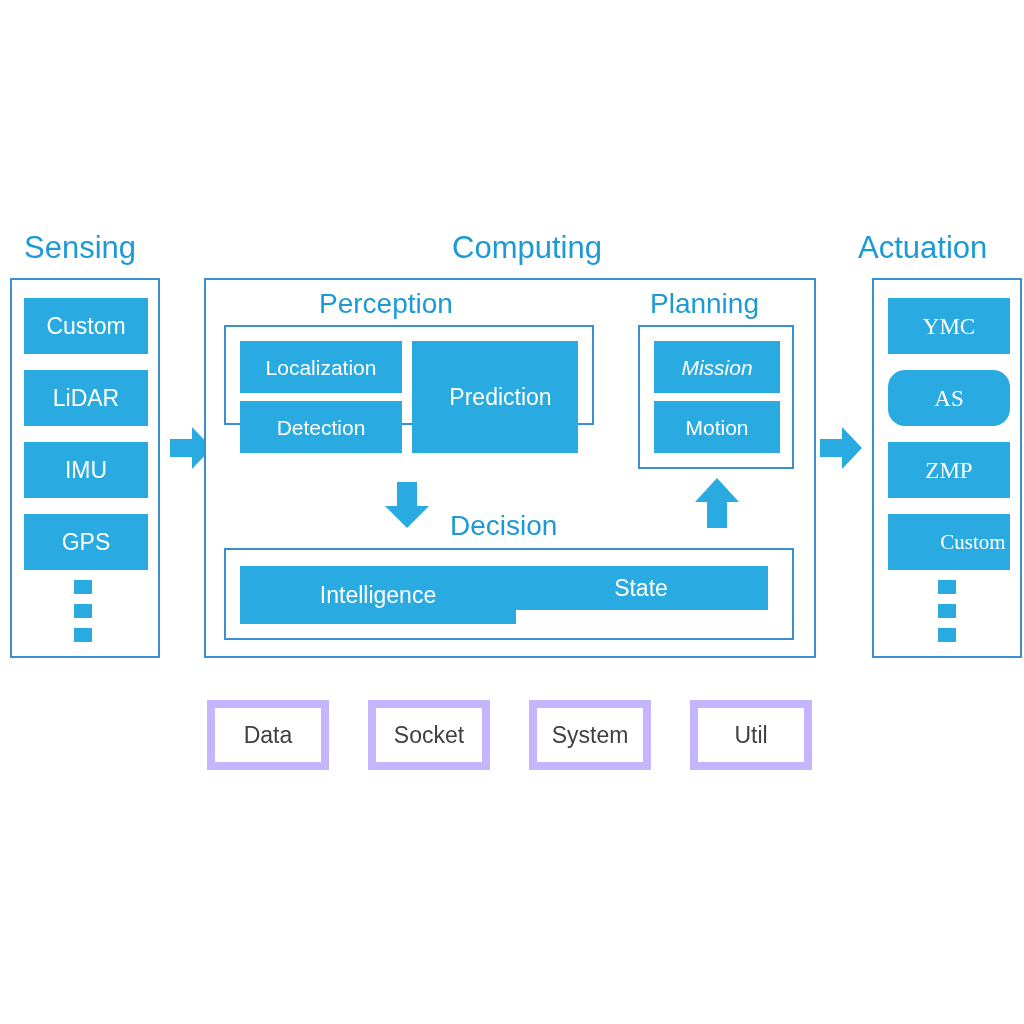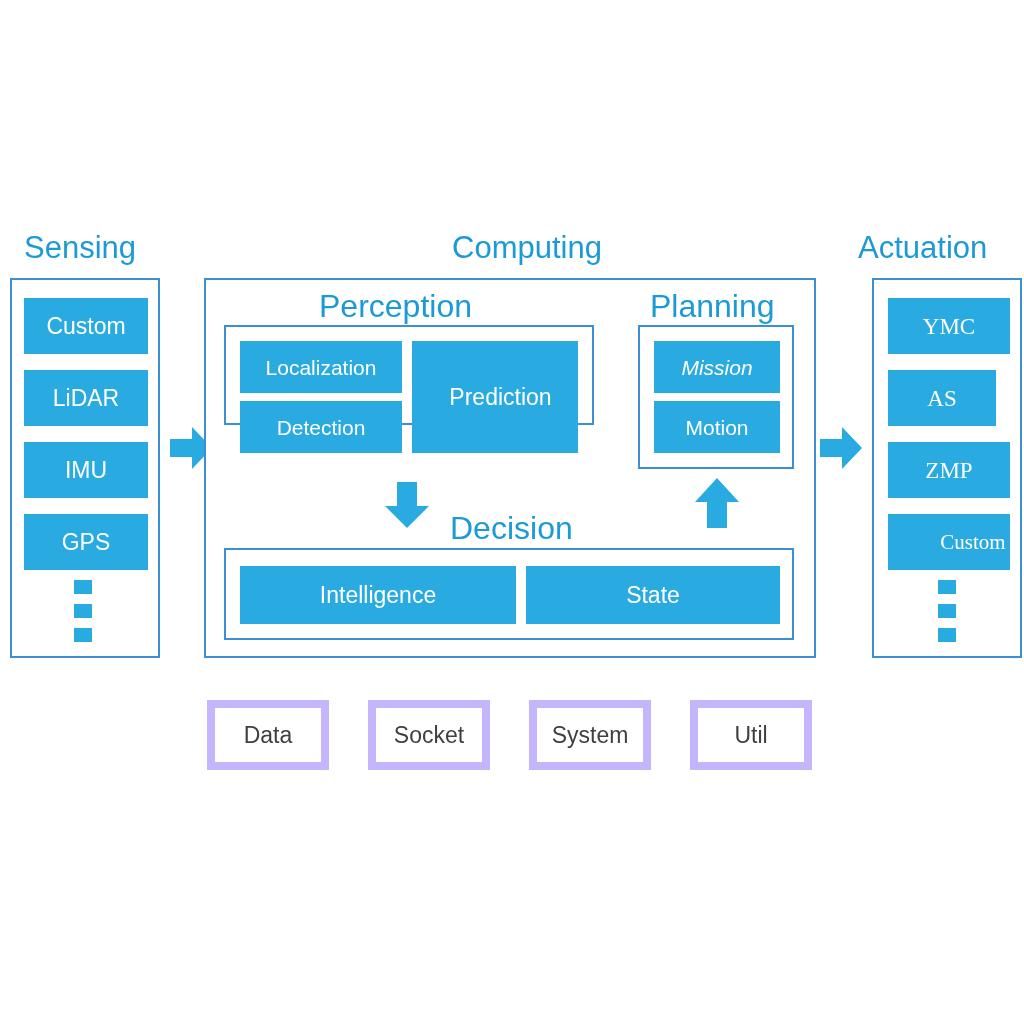--- a/index.html
+++ b/index.html
@@ -31,21 +31,21 @@
     font-size: 31px;
     font-weight: 400;
     line-height: 1;
     white-space: nowrap;
   }
 
   
   .sub-title {
     position: absolute;
     color: #1b9ad6;
-    font-size: 32px;
+    font-size: 28px;
     font-weight: 400;
     line-height: 1;
     white-space: nowrap;
   }
 
   
   .panel {
     position: absolute;
     border: 2px solid #3b8fd4;
     background: #ffffff;
@@ -165,36 +165,36 @@
     <div class="arrow" style="left:488px; top:198px; width:46px; height:50px;">
       <svg viewBox="0 0 46 50" preserveAspectRatio="none" aria-hidden="true">
         <polygon points="23,0 45,24 33,24 33,50 13,50 13,24 1,24" fill="#29abe2"></polygon>
       </svg>
     </div>
 
     <div class="sub-title" style="left:244px; top:232px;">Decision</div>
 
     <div class="panel-inner" style="left:18px; top:268px; width:570px; height:92px;">
       <div class="block" style="left:14px; top:16px; width:276px; height:58px;">Intelligence</div>
-      <div class="block" style="left:300px; top:16px; width:254px; height:58px;">State</div>
+      <div class="block" style="left:288px; top:16px; width:254px; height:44px;">State</div>
     </div>
   </div>
 
   <div class="arrow" style="left:820px; top:426px; width:42px; height:44px;">
     <svg viewBox="0 0 42 44" preserveAspectRatio="none" aria-hidden="true">
       <polygon points="0,13 22,13 22,1 42,22 22,43 22,31 0,31" fill="#29abe2"></polygon>
     </svg>
   </div>
 
   <div class="section-title" style="left:858px; top:232px;">Actuation</div>
 
   <div class="panel" style="left:872px; top:278px; width:150px; height:380px;font-family:Liberation Serif, serif;">
 
     <div class="block" style="left:14px; top:18px; width:122px; height:56px;">YMC</div>
-    <div class="block" style="left:14px; top:90px; width:108px; height:56px;">AS</div>
+    <div class="block" style="left:14px; top:90px; width:122px; height:56px;border-radius:17px;">AS</div>
     <div class="block" style="left:14px; top:162px; width:122px; height:56px;">ZMP</div>
     <div class="block small" style="left:14px; top:234px; width:122px; height:56px;padding-left:48px;">Custom</div>
 
     <div class="ellipsis" style="left:64px; top:300px; width:18px; height:62px;">
       <i></i>
         <i></i>
         <i></i>
     </div>
   </div>
 

